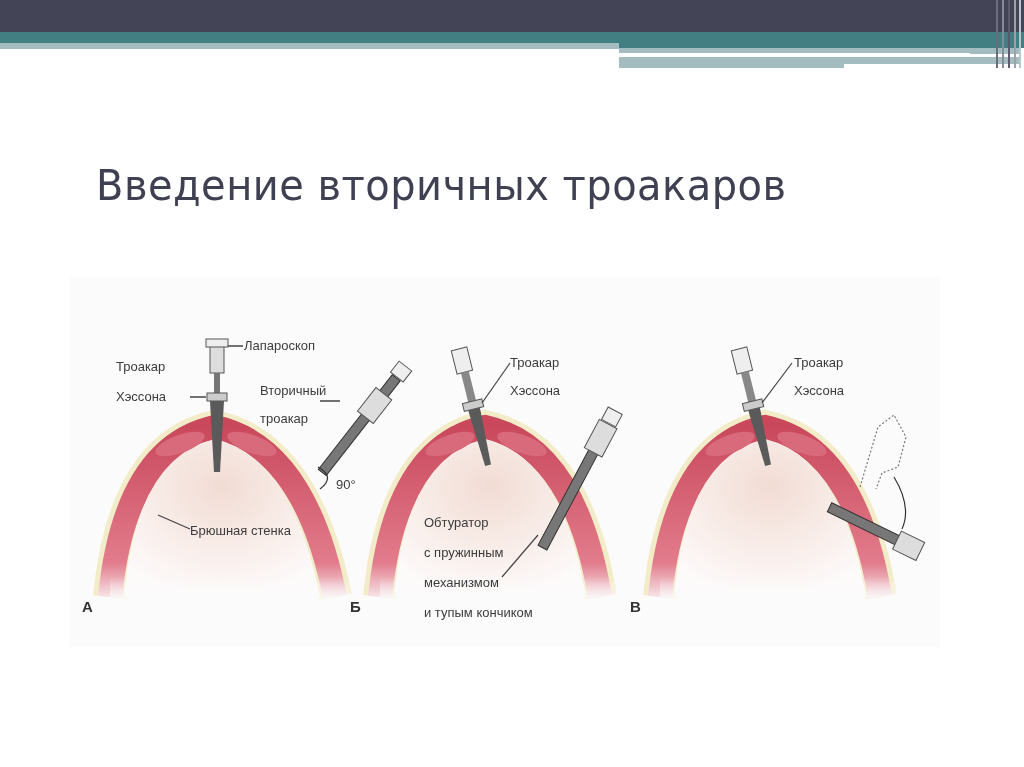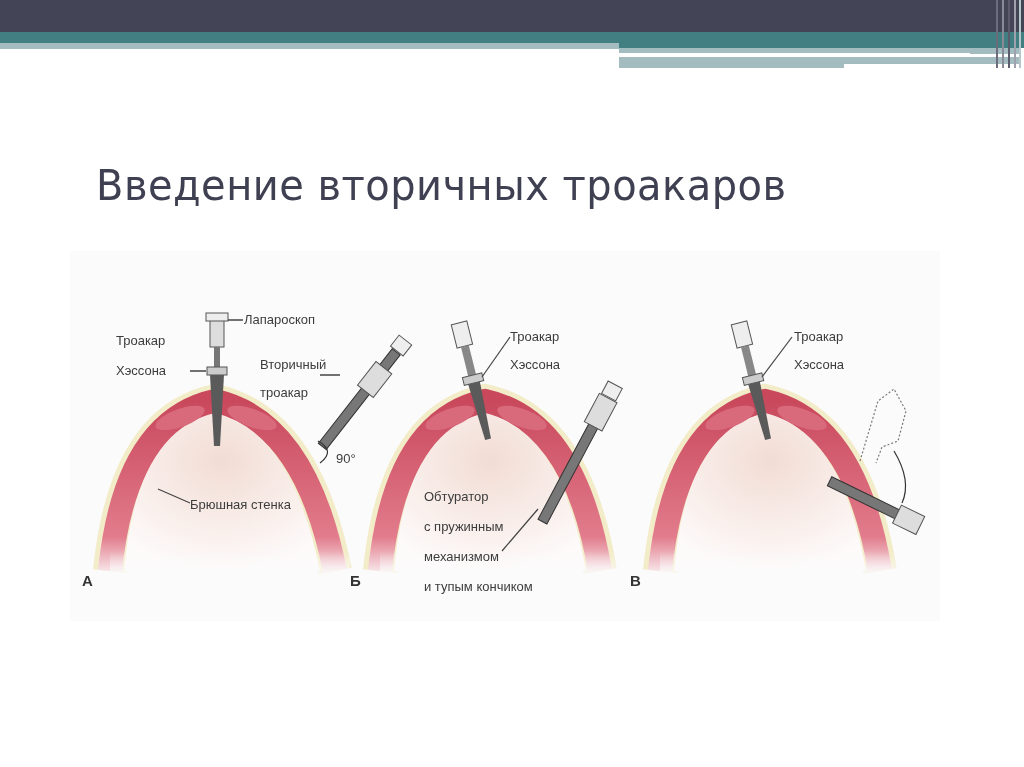--- a/index.html
+++ b/index.html
@@ -15,21 +15,21 @@
   .band-r2 { position: absolute; left: 619px; top: 57px; width: 400px; height: 11px; background: #a3bcbf; }
   .band-r2w { position: absolute; left: 844px; top: 64px; width: 183px; height: 4px; background: #ffffff; }
   .vlines { position: absolute; right: 0; top: 0; width: 30px; height: 68px; }
   .vlines span { position: absolute; top: 0; height: 68px; width: 2px; }
 
   .title {
     position: absolute; left: 96px; top: 160px; width: 860px;
     font-family: "DejaVu Sans", sans-serif; font-size: 43px; color: #3f4052;
     letter-spacing: 0.5px; font-weight: normal; transform: scaleX(0.93); transform-origin: left;
   }
-  .figure { position: absolute; left: 70px; top: 251px; width: 870px; height: 370px; background: #fbfbfb; }
+  .figure { position: absolute; left: 70px; top: 277px; width: 870px; height: 370px; background: #fbfbfb; }
   .figure svg { position: absolute; left: 0; top: 0; }
   .lbl { font-family: "Liberation Sans", sans-serif; font-size: 13px; fill: #3c3c3c; }
   .panel-letter { font-family: "Liberation Sans", sans-serif; font-size: 15px; font-weight: bold; fill: #333; }
 </style>
 </head>
 <body>
 
 <div class="band-dark"></div>
 <div class="band-teal"></div>
 <div class="band-light-left"></div>

